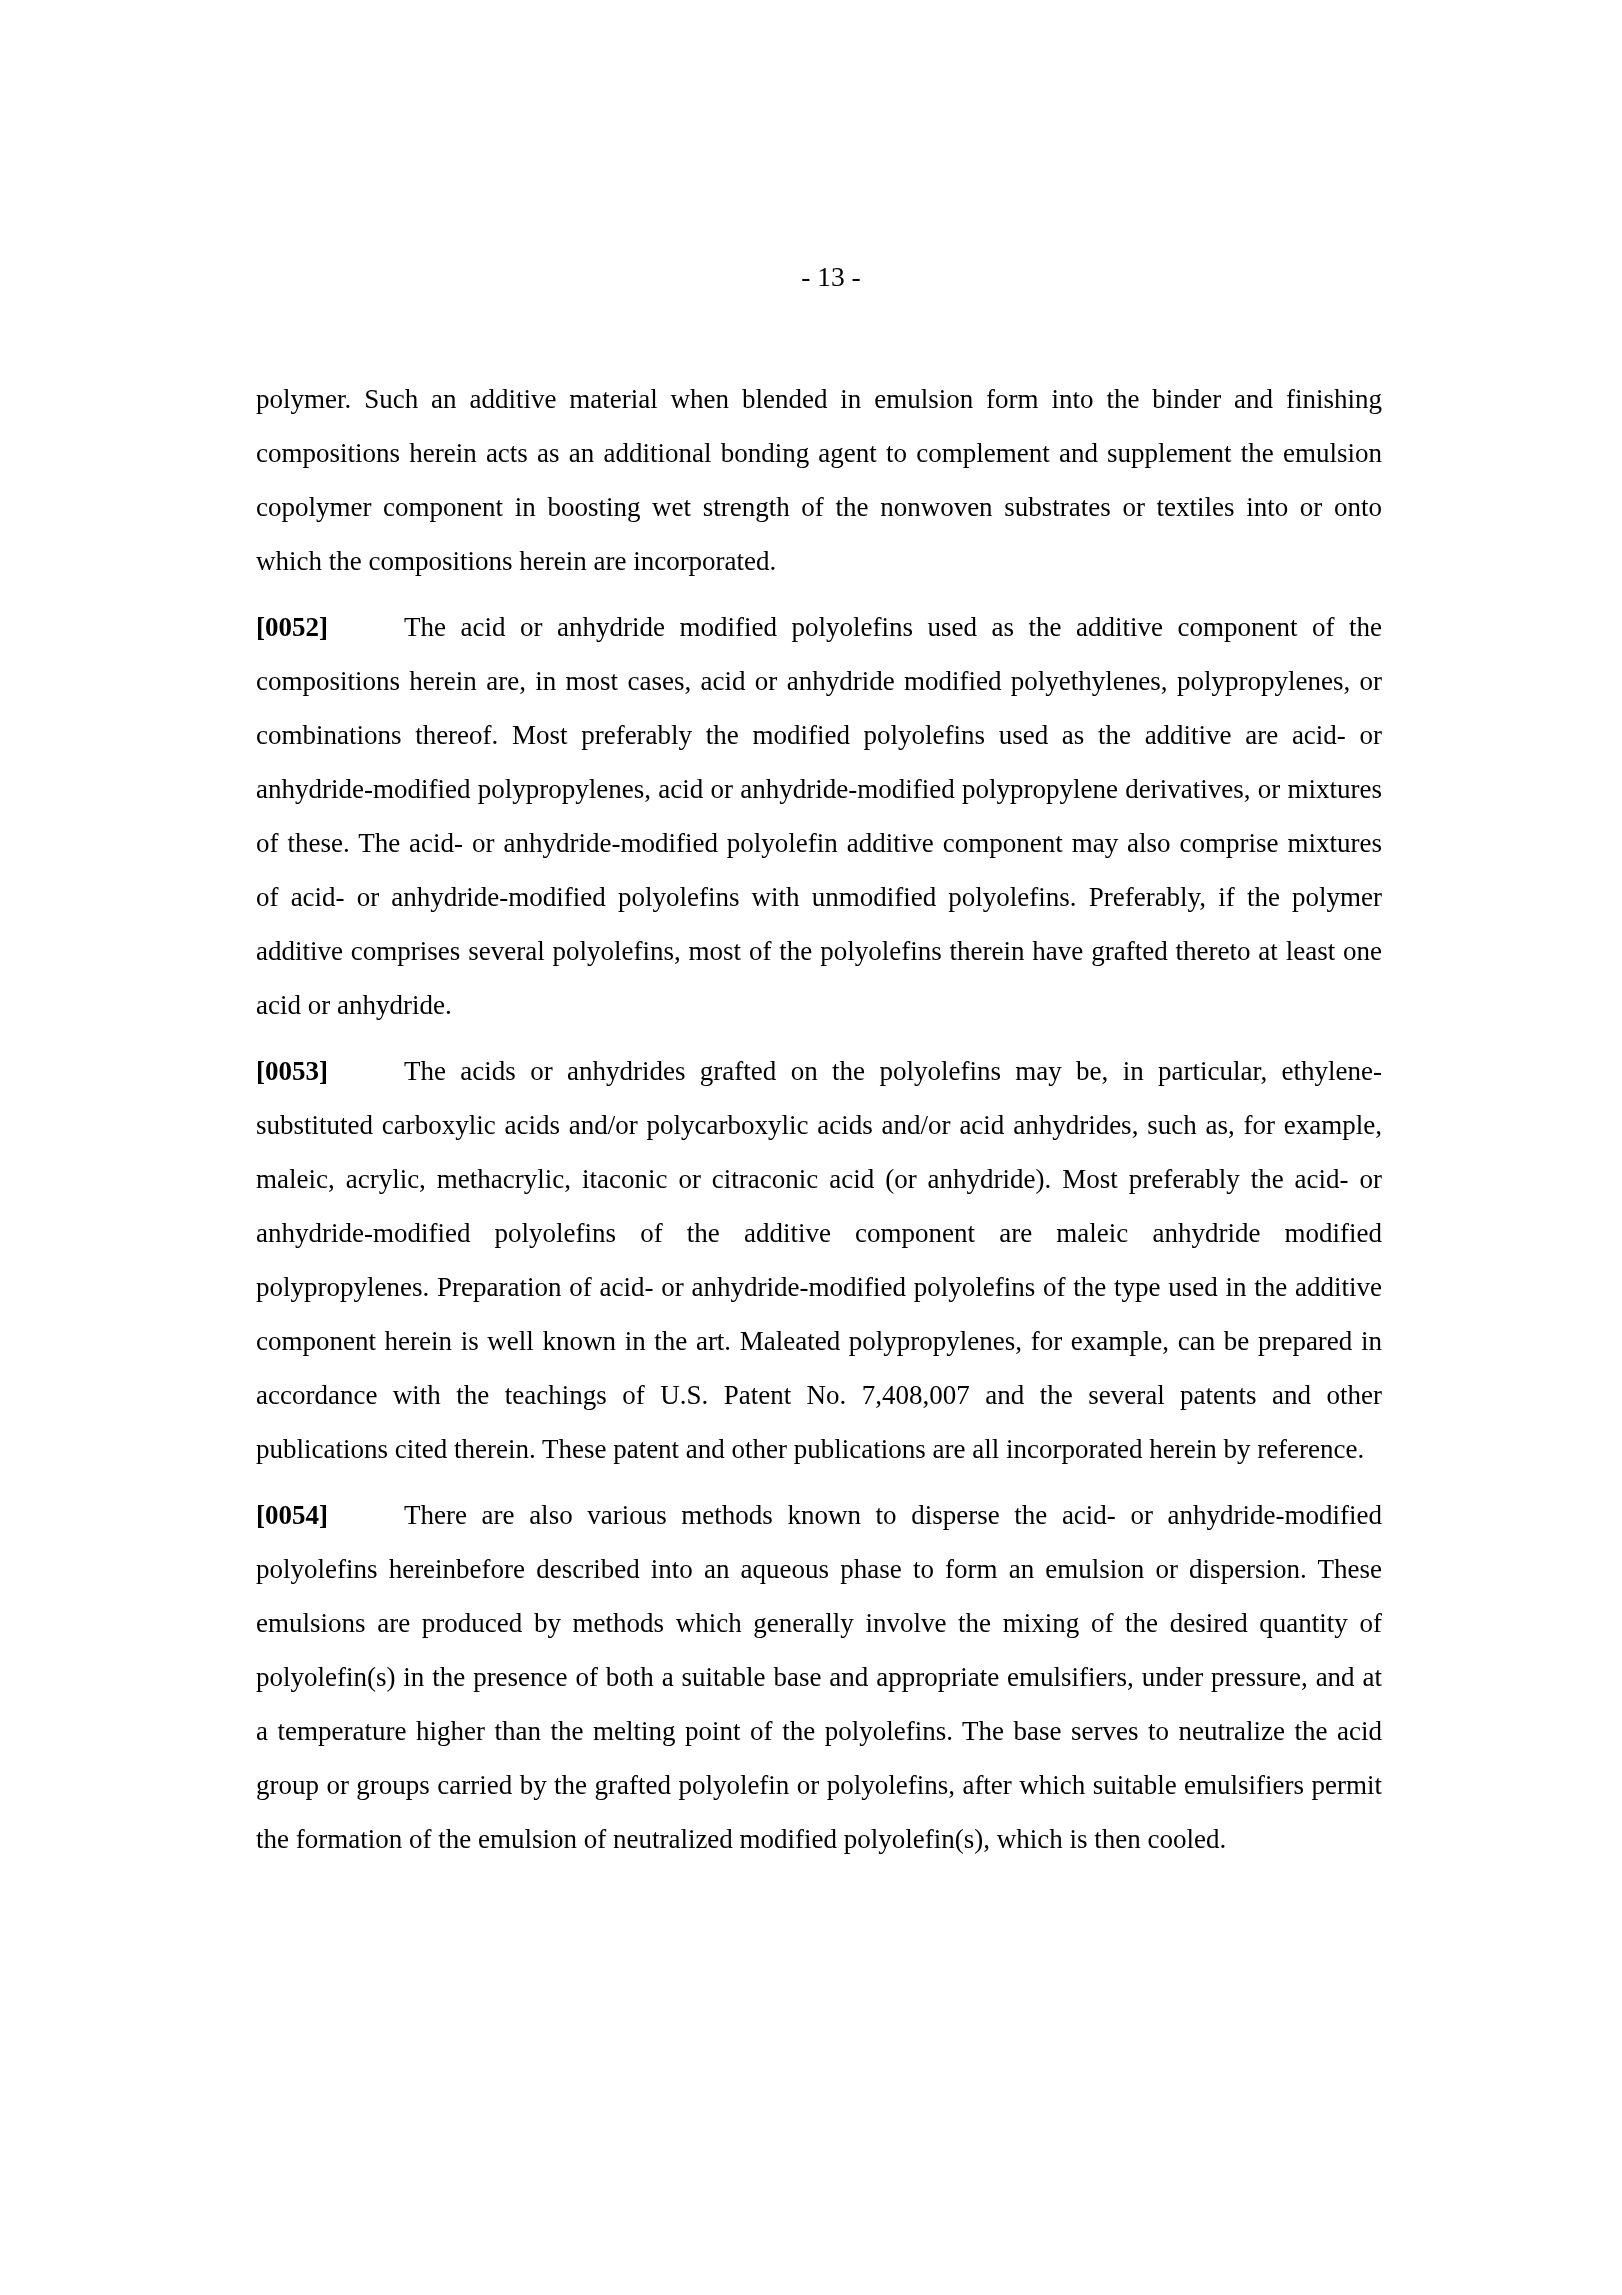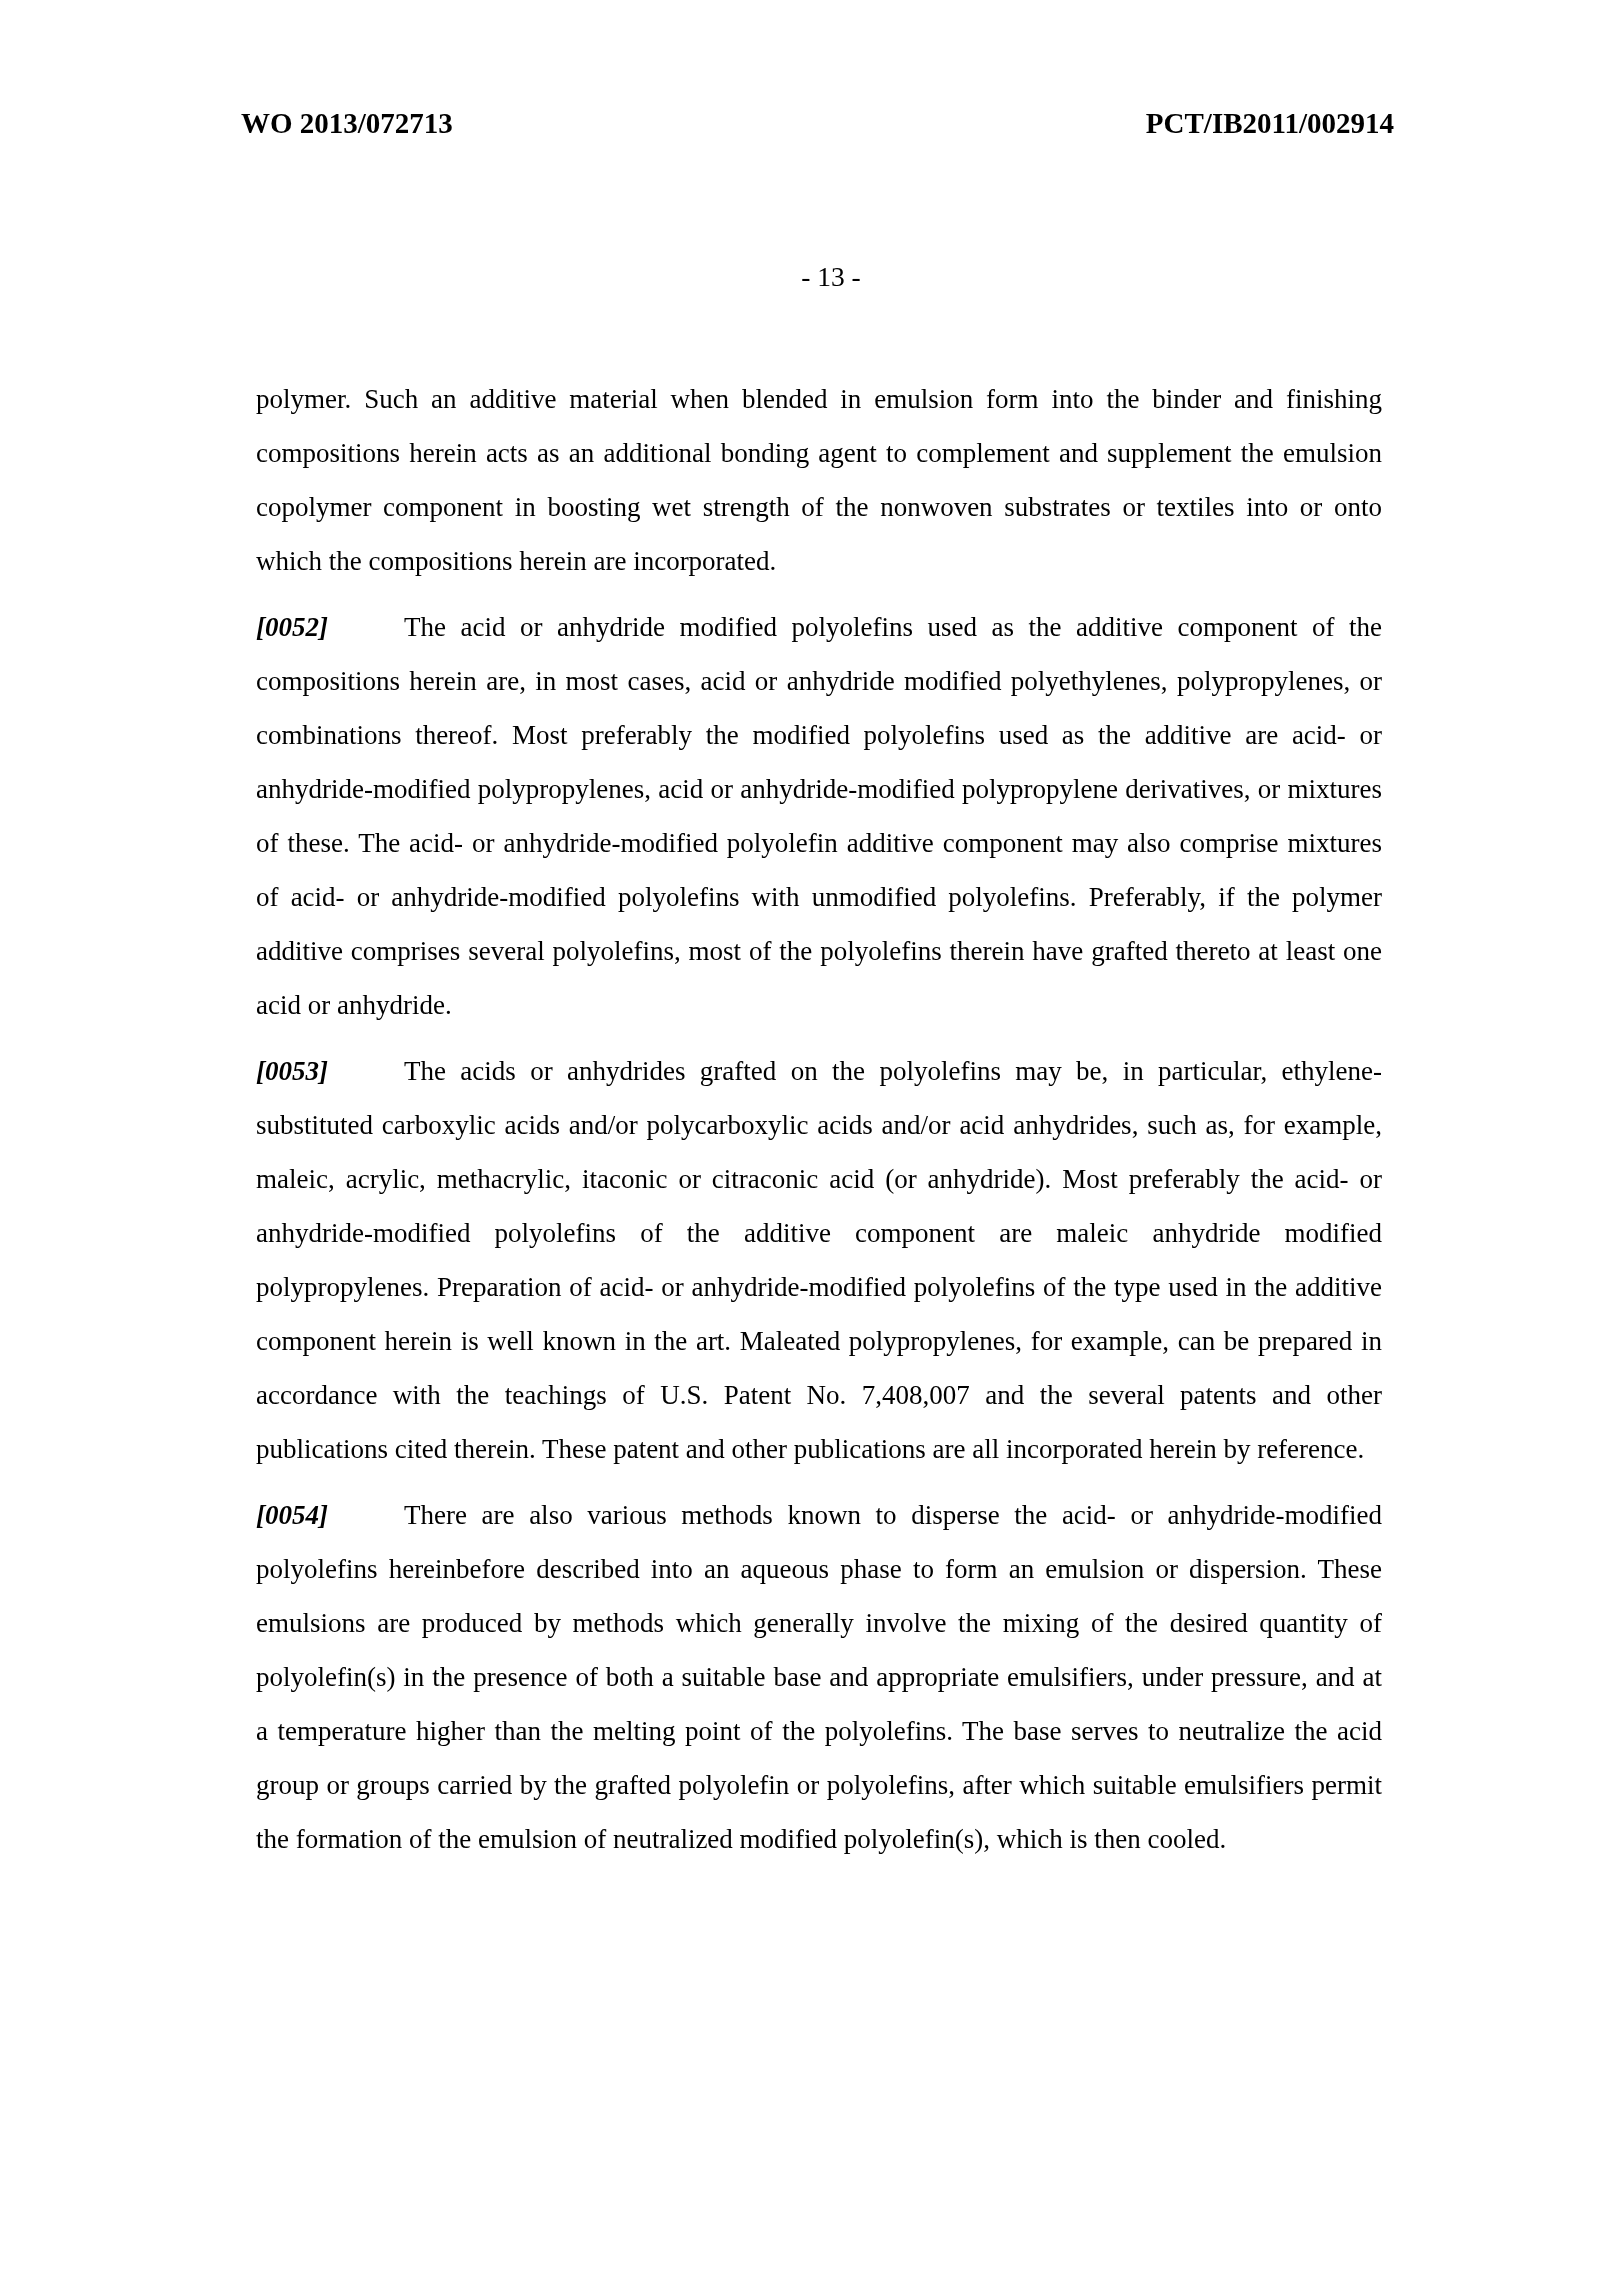--- a/index.html
+++ b/index.html
@@ -47,32 +47,27 @@
     text-align: justify;
   }
   .body-text p {
     margin: 12px;
     padding: 0;
   }
   .ptag {
     display: inline-block;
     width: 148px;
     font-weight: bold;
-    font-style: italic;
   }
 </style>
 </head>
 <body>
 
 <div class="page">
 
-  <div class="header">
-    <span>WO 2013/072713</span>
-    <span>PCT/IB2011/002914</span>
-  </div>
 
   <div class="page-number">- 13 -</div>
 
   <div class="body-text">
 
     <p><span>polymer.  Such an additive material when blended in emulsion form into the binder and finishing compositions herein acts as an additional bonding agent to complement and supplement the emulsion copolymer component in boosting wet strength of the nonwoven substrates or textiles into or onto which the compositions herein are incorporated.</span></p>
 
     <p><span class="ptag">[0052]</span><span>The acid or anhydride modified polyolefins used as the additive component of the compositions herein are, in most cases, acid or anhydride modified polyethylenes, polypropylenes, or combinations thereof.  Most preferably the modified polyolefins used as the additive are acid- or anhydride-modified polypropylenes, acid or anhydride-modified polypropylene derivatives, or mixtures of these.  The acid- or anhydride-modified polyolefin additive component may also comprise mixtures of acid- or anhydride-modified polyolefins with unmodified polyolefins. Preferably, if the polymer additive comprises several polyolefins, most of the polyolefins therein have grafted thereto at least one acid or anhydride.</span></p>
 
     <p><span class="ptag">[0053]</span><span>The acids or anhydrides grafted on the polyolefins may be, in particular, ethylene-substituted carboxylic acids and/or polycarboxylic acids and/or acid anhydrides, such as, for example, maleic, acrylic, methacrylic, itaconic or citraconic acid (or anhydride).  Most preferably the acid- or anhydride-modified polyolefins of the additive component are maleic anhydride modified polypropylenes.  Preparation of acid- or anhydride-modified polyolefins of the type used in the additive component herein is well known in the art.  Maleated polypropylenes, for example, can be prepared in accordance with the teachings of U.S. Patent No. 7,408,007 and the several patents and other publications cited therein.  These patent and other publications are all incorporated herein by reference.</span></p>

